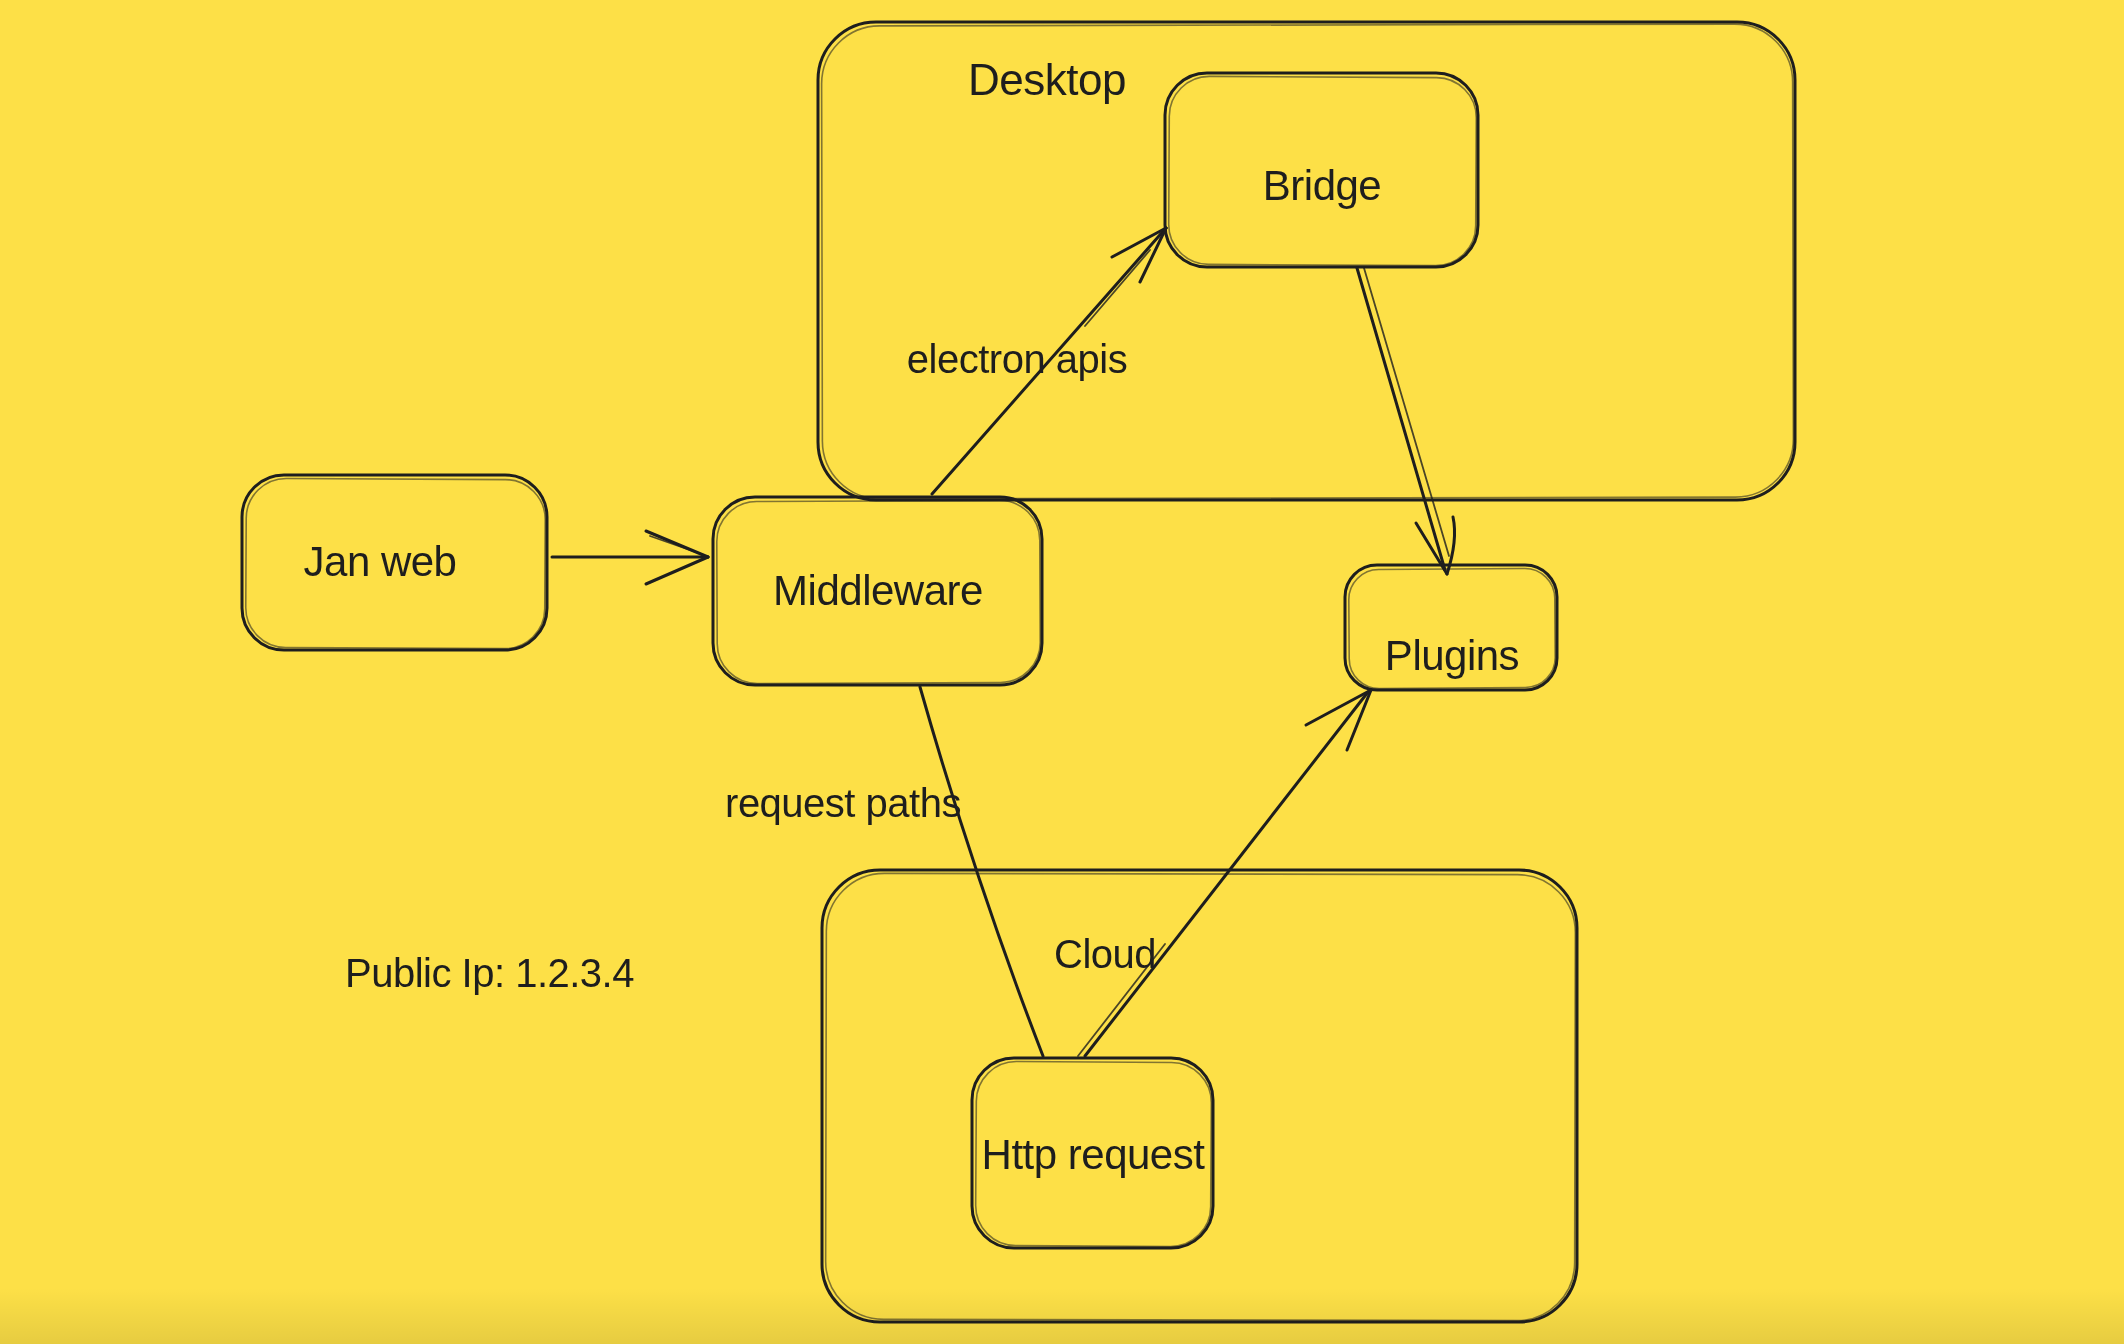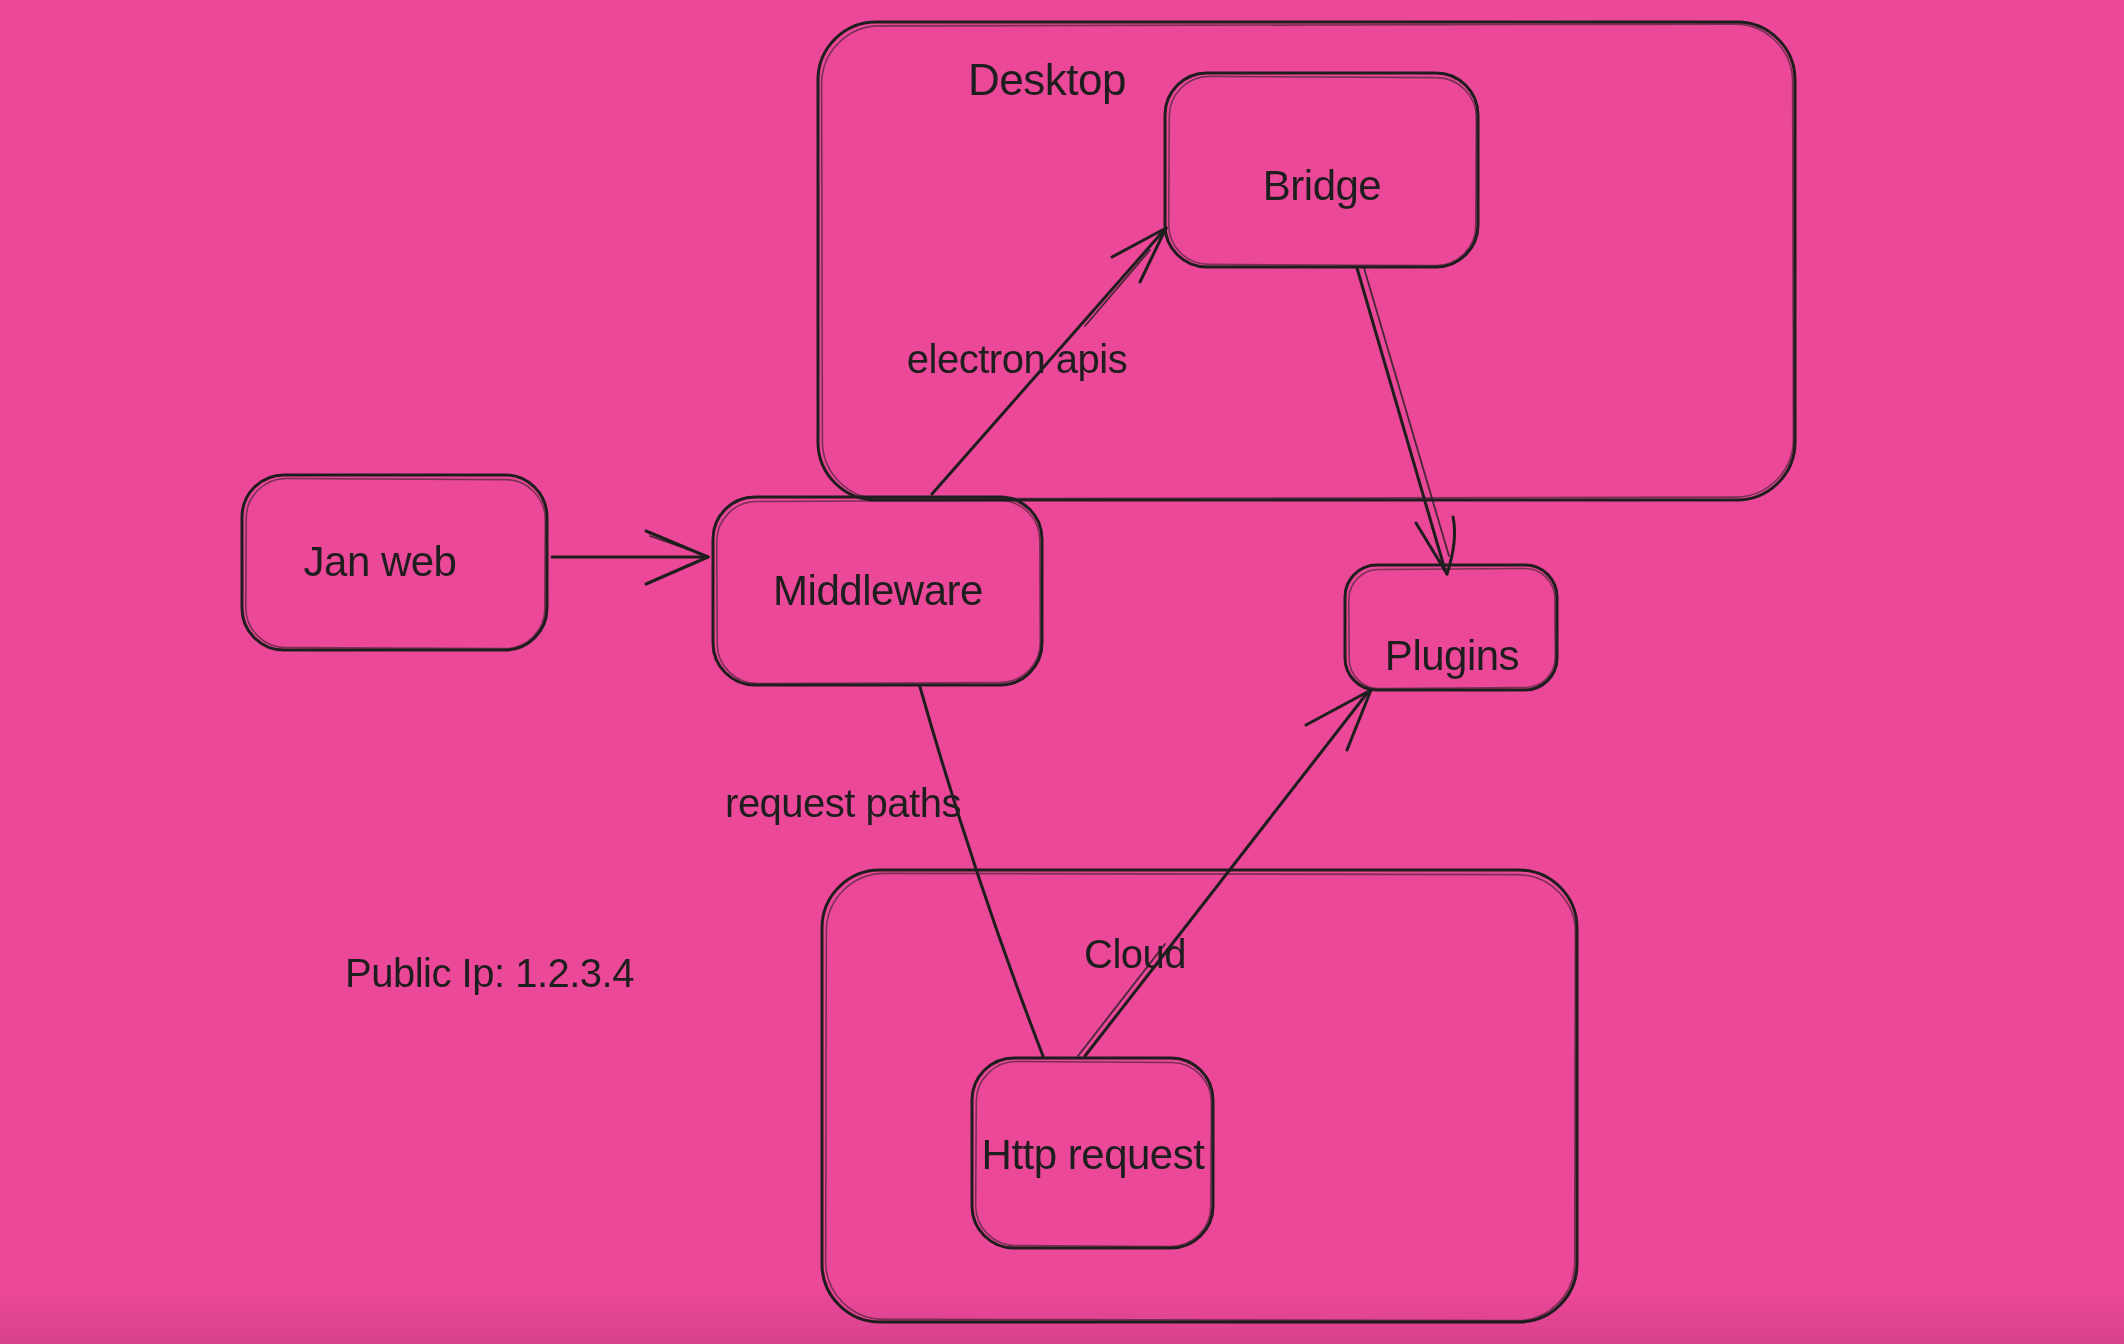--- a/index.html
+++ b/index.html
@@ -4,21 +4,21 @@
 <style>
   html, body {
     margin: 0;
     padding: 0;
     background: #ffffff;
   }
   .canvas {
     position: relative;
     width: 2124px;
     height: 1344px;
-    background: #ec4899;
+    background: #fde047;
     overflow: hidden;
     font-family: "Liberation Sans", sans-serif;
   }
   .canvas svg {
     position: absolute;
     left: 0;
     top: 0;
     width: 2124px;
     height: 1344px;
   }
@@ -165,20 +165,20 @@
   <div class="label" style="left:878px; top:591px;">Middleware</div>
 
   <div class="label" style="left:1452px; top:656px;">Plugins</div>
 
   <div class="label" style="left:1093px; top:1155px;">Http request</div>
 
   <div class="label small" style="left:1017px; top:359px;">electron apis</div>
 
   <div class="label small" style="left:843px; top:803px;">request paths</div>
 
-  <div class="label small" style="left:1135px; top:954px;">Cloud</div>
+  <div class="label small" style="left:1105px; top:954px;">Cloud</div>
 
   <div class="note">
     <div>Public Ip: 1.2.3.4</div>
   </div>
 
   <div class="bottom-fade"></div>
 </div>
 
 </body></html>

